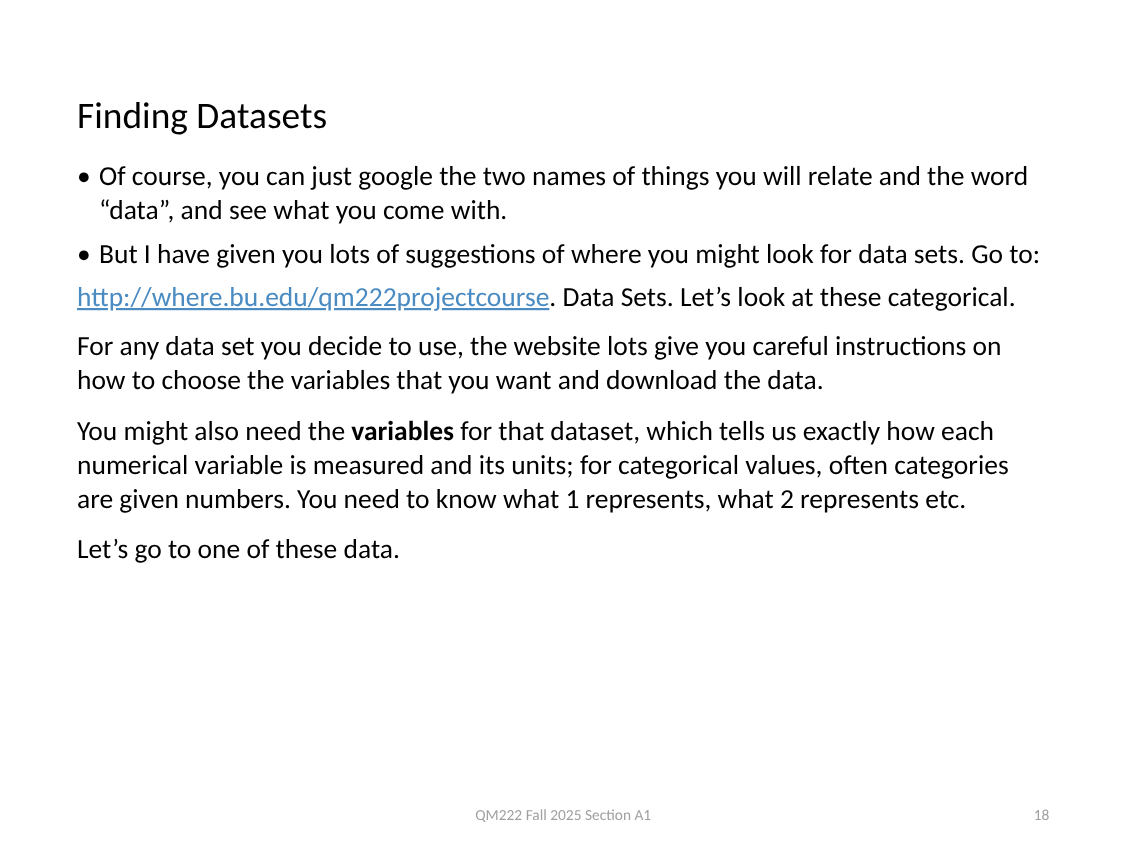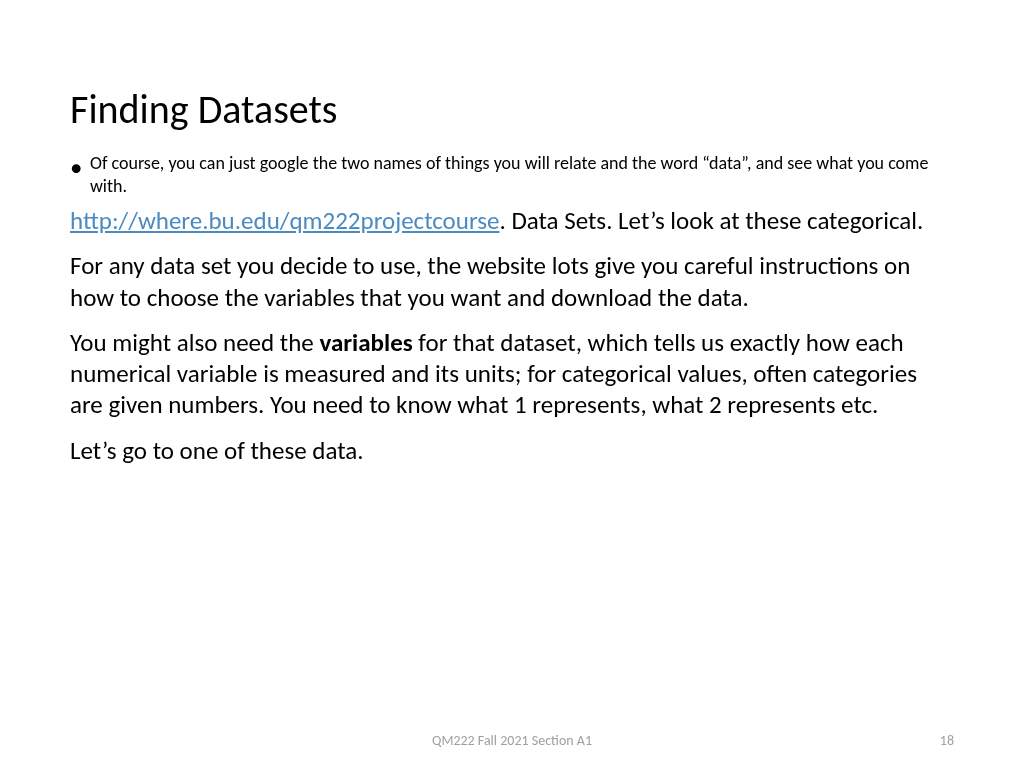--- a/index.html
+++ b/index.html
@@ -10,34 +10,34 @@
     body {
       width: 1024px;
       height: 768px;
       background: #ffffff;
       font-family: Calibri, 'Segoe UI', Arial, sans-serif;
       color: #000;
       position: relative;
       padding: 85px 70px 50px 70px;
     }
     .title {
-      font-size: 40px;
+      font-size: 34px;
       font-weight: 400;
       color: #000;
       margin-bottom: 18px;
     }
     .bullet-list {
       list-style: none;
       padding: 0;
       margin: 0;
     }
     .bullet-item {
       position: relative;
       padding-left: 20px;
-      font-size: 18px;
+      font-size: 25px;
       line-height: 1.25;
       margin-bottom: 8px;
       color: #000;
     }
     .bullet-item::before {
       content: "•";
       position: absolute;
       left: 0;
       top: 0;
       font-size: 25px;
@@ -76,30 +76,31 @@
       margin-left: 45px;
     }
   </style>
 </head>
 <body>
 
 <h1 class="title">Finding Datasets</h1>
 
 <ul class="bullet-list">
   <li class="bullet-item">Of course, you can just google the two names of things you will relate and the word “data”, and see what you come with.</li>
+  <li class="bullet-item">But I have given you lots of suggestions of where you might look for data sets. Go to:</li>
 </ul>
 
 <p class="para">
   <a class="link">http://where.bu.edu/qm222projectcourse</a><span>.  Data Sets.  Let’s look at these categorical.</span>
 </p>
 
 <p class="para">For any data set you decide to use, the website lots give you careful instructions on how to choose the variables that you want and download the data.</p>
 
 <p class="para">
   <span>You might also need the </span><span class="bold">variables</span><span> for that dataset, which tells us exactly how each numerical variable is measured and its units; for categorical values, often categories are given numbers. You need to know what 1 represents, what 2 represents etc.</span>
 </p>
 
 <p class="para">Let’s go to one of these data.</p>
 
 <div class="footer">
-  <span class="footer-center">QM222 Fall 2021 Section A1</span>
+  <span class="footer-center">QM222 Fall 2025 Section A1</span>
   <span class="footer-right">18</span>
 </div>
 
 </body></html>

